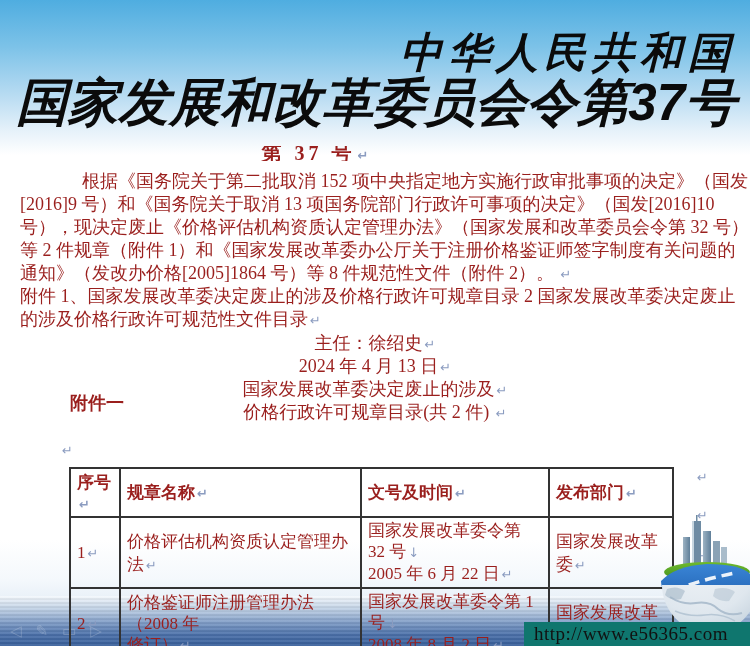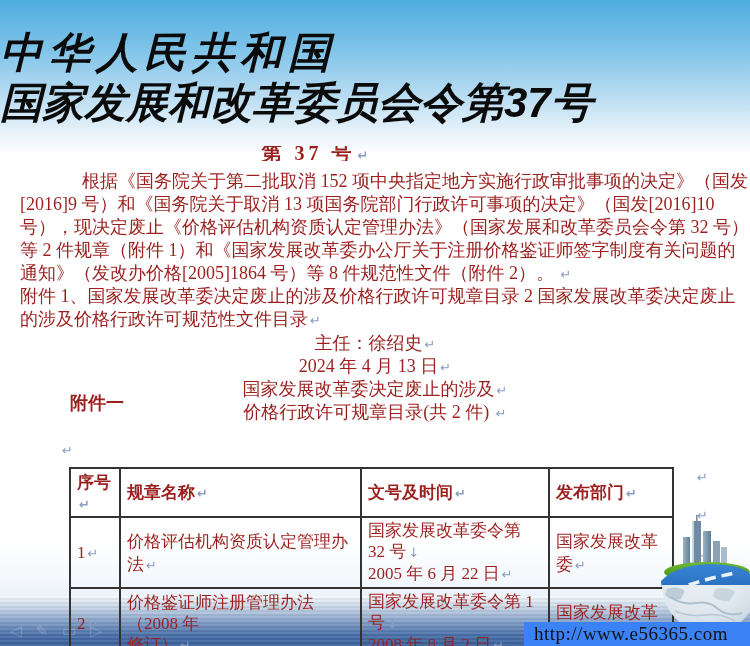--- a/index.html
+++ b/index.html
@@ -23,25 +23,25 @@
       repeating-linear-gradient(to bottom, rgba(255,255,255,0.07) 0 2px, rgba(0,0,0,0.05) 2px 4px),
       linear-gradient(to bottom,#f4f8fc 0%,#c2d3e6 25%,#7b99c4 55%,#4a6fa8 78%,#39609b 100%);
   }
   
   .navghost{
     position:absolute;left:10px;top:622px;width:180px;display:flex;gap:14px;
     color:rgba(255,255,255,0.22);font-size:15px;font-family:"DejaVu Sans",sans-serif;
   }
   
   .title{
-    position:absolute;left:0;top:28px;width:736px;text-align:left;
+    position:absolute;left:0;top:28px;width:736px;text-align:right;
     color:#0b0b0b;font-family:"Liberation Sans",sans-serif;font-weight:bold;font-style:italic;
   }
   .title .t1{font-size:42px;line-height:50px;letter-spacing:6px;}
-  .title .t2{font-size:42px;line-height:50px;letter-spacing:0px;}
+  .title .t2{font-size:51px;line-height:50px;letter-spacing:0px;}
   
   .doc{color:#9a1f1d;}
   .frag{
     position:absolute;left:0;top:146px;width:634px;height:15px;overflow:hidden;text-align:center;
   }
   .frag .fragin{
     display:inline-block;font-size:20px;line-height:30px;margin-top:-15px;
     color:#9a1f1d;font-weight:bold;letter-spacing:4px;
   }
   .bodytext{position:absolute;left:20px;top:170px;width:710px;}
@@ -62,21 +62,21 @@
   }
   th{font-weight:bold;height:29px;}
   tr.r1 td{height:44px;}
   tr.r2 td{height:46px;}
   .two-line{line-height:21px;}
   .wrapcell{white-space:pre-line;line-height:21px;}
   
   .globe-art{position:absolute;left:655px;top:485px;width:95px;height:150px;}
   
   .urlbox{
-    position:absolute;left:524px;top:622px;width:226px;height:24px;background:#3b82f6;
+    position:absolute;left:524px;top:622px;width:226px;height:24px;background:#0f766e;
     display:flex;align-items:center;z-index:5;
   }
   .urlbox span{
     font-family:"Liberation Serif",serif;font-size:19px;color:#111;padding-left:10px;letter-spacing:0.5px;
   }
 </style>
 </head>
 <body>
 
 <div class="slide">

